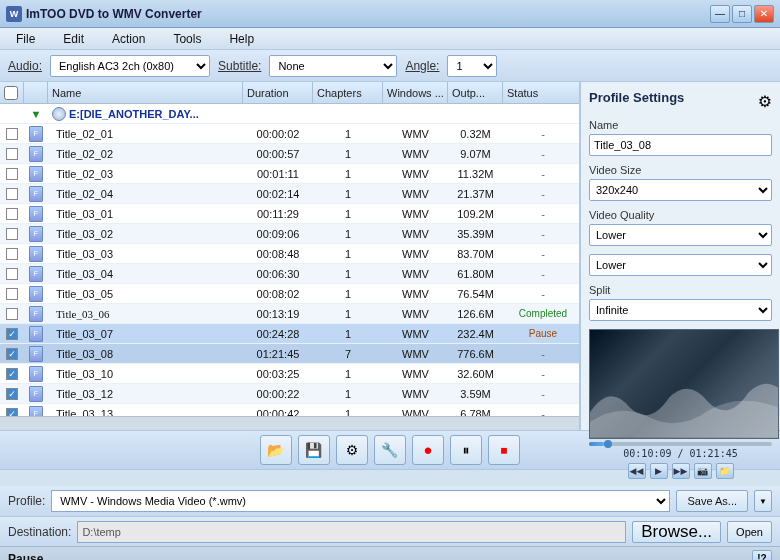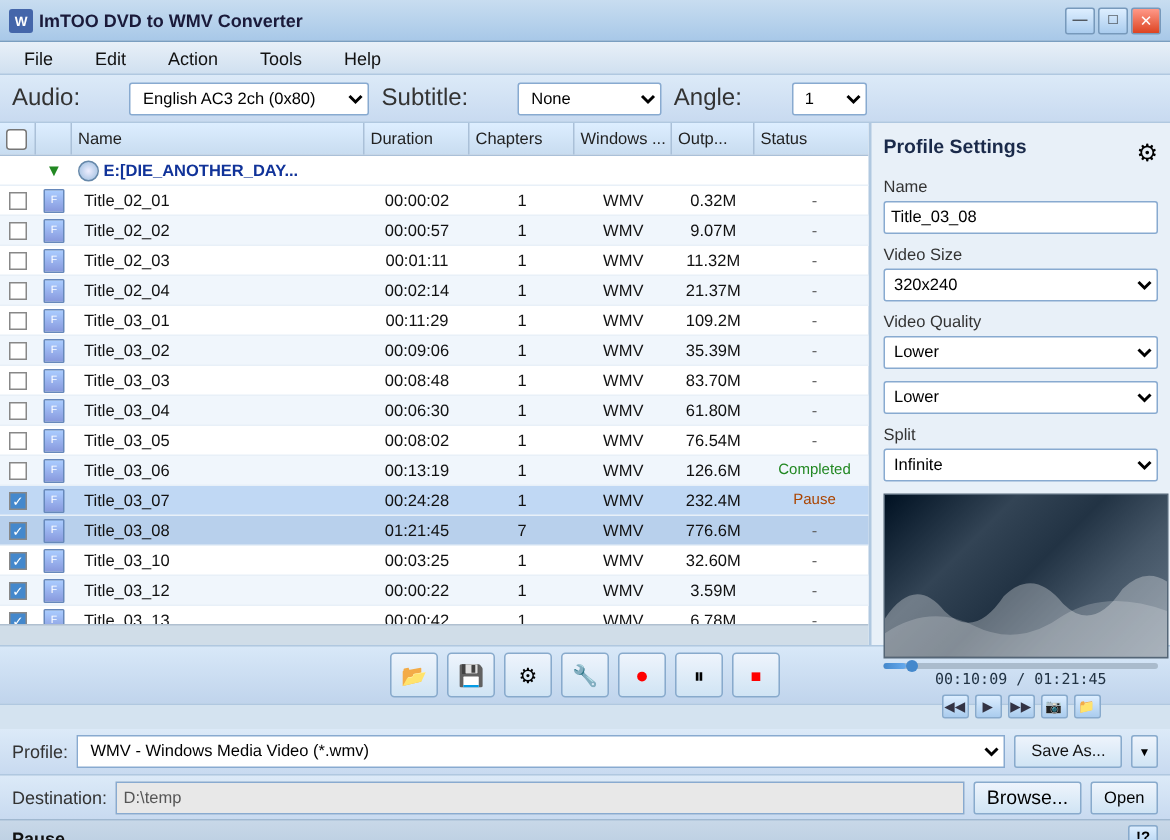--- a/index.html
+++ b/index.html
@@ -35,32 +35,31 @@
     
     .toolbar-row {
       background: linear-gradient(to bottom, #dceaf8, #c8daf0);
       padding: 4px 8px;
       display: flex;
       align-items: center;
       gap: 8px;
       border-bottom: 1px solid #b0c8e0;
       height: 32px;
     }
-    .toolbar-label { color: #333; font-size: 16px; }
+    .toolbar-label { color: #333; font-size: 12px; text-decoration: underline; }
     .toolbar-select {
       height: 22px;
       border: 1px solid #88aad0;
       background: white;
       border-radius: 2px;
       padding: 0 4px;
       font-size: 11px;
-      margin-left: 25px;
     }
     .toolbar-select-audio { width: 160px; }
-    .toolbar-select-subtitle { width: 96px; }
+    .toolbar-select-subtitle { width: 128px; }
     .toolbar-select-angle { width: 50px; }
     
     
     .file-list-panel {
       flex: 1;
       background: white;
       border-right: 1px solid #b0c8e0;
       overflow: hidden;
       display: flex;
       flex-direction: column;
@@ -306,21 +305,21 @@
       font-size: 11px;
       color: #555;
     }
     .browse-btn {
       height: 22px;
       padding: 0 8px;
       background: linear-gradient(to bottom, #eef4fc, #d0e4f4);
       border: 1px solid #88aacc;
       border-radius: 2px;
       cursor: pointer;
-      font-size: 13px;
+      font-size: 17px;
     }
     .open-btn {
       height: 22px;
       padding: 0 8px;
       background: linear-gradient(to bottom, #eef4fc, #d0e4f4);
       border: 1px solid #88aacc;
       border-radius: 2px;
       cursor: pointer;
       font-size: 11px;
     }
@@ -553,21 +552,21 @@
     <div class="td td-center">76.54M</div>
     <div class="td td-center status-dash">-</div>
   </div>
           <div class="table-row">
     <div class="td checkbox-cell">
       <div class="check-box "></div>
     </div>
     <div class="td td-center">
       <div class="file-icon">F</div>
     </div>
-    <div class="td" style="padding-left:8px;">Title_03_06</div>
+    <div class="td" style="padding-left:8px;font-family:Liberation Serif, serif;">Title_03_06</div>
     <div class="td td-center">00:13:19</div>
     <div class="td td-center">1</div>
     <div class="td td-center">WMV</div>
     <div class="td td-center">126.6M</div>
     <div class="td td-center status-completed">Completed</div>
   </div>
           <div class="table-row highlighted">
     <div class="td checkbox-cell">
       <div class="check-box checked"></div>
     </div>

